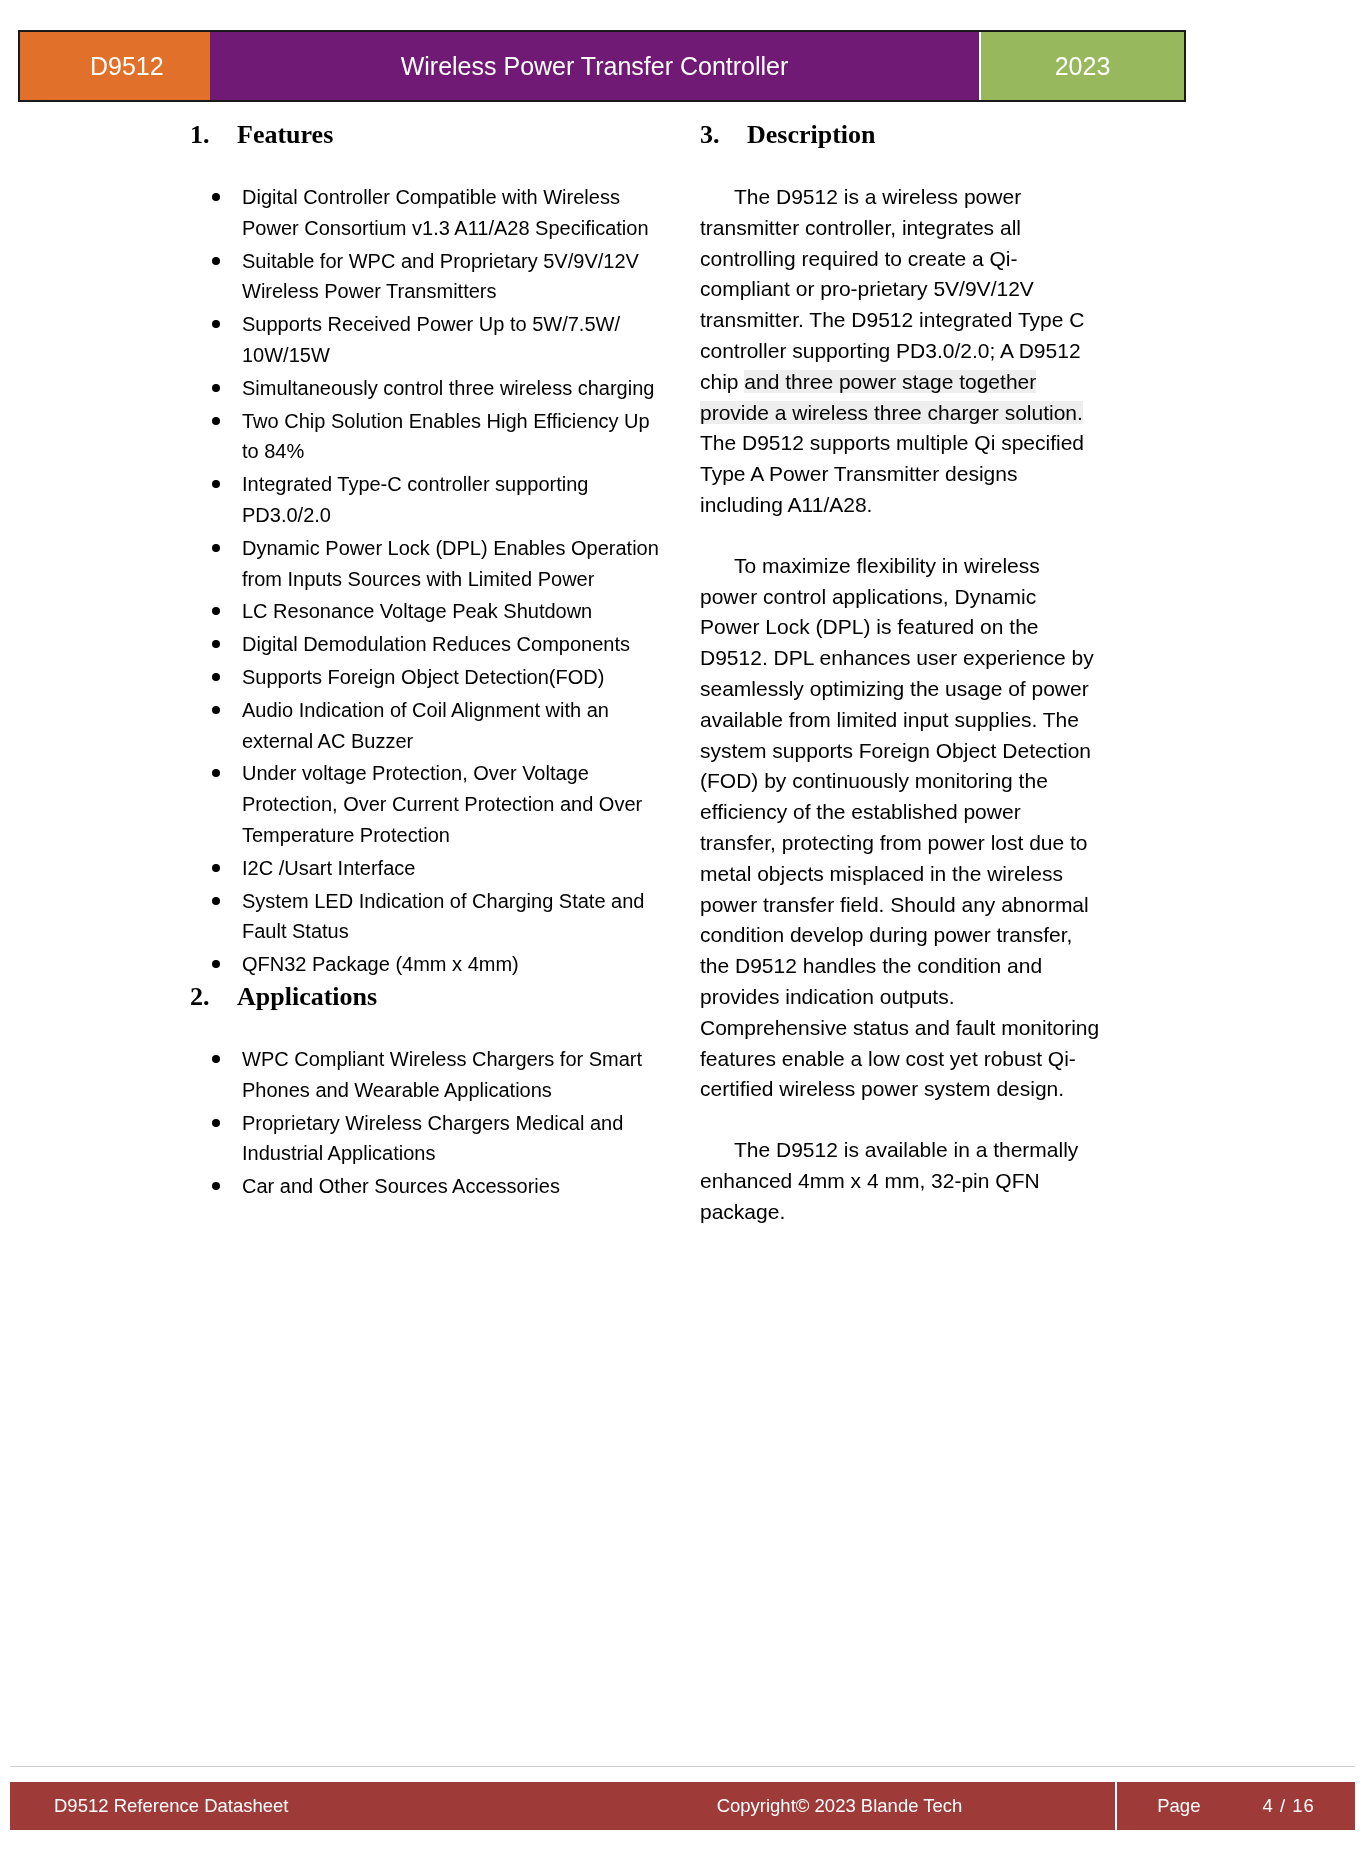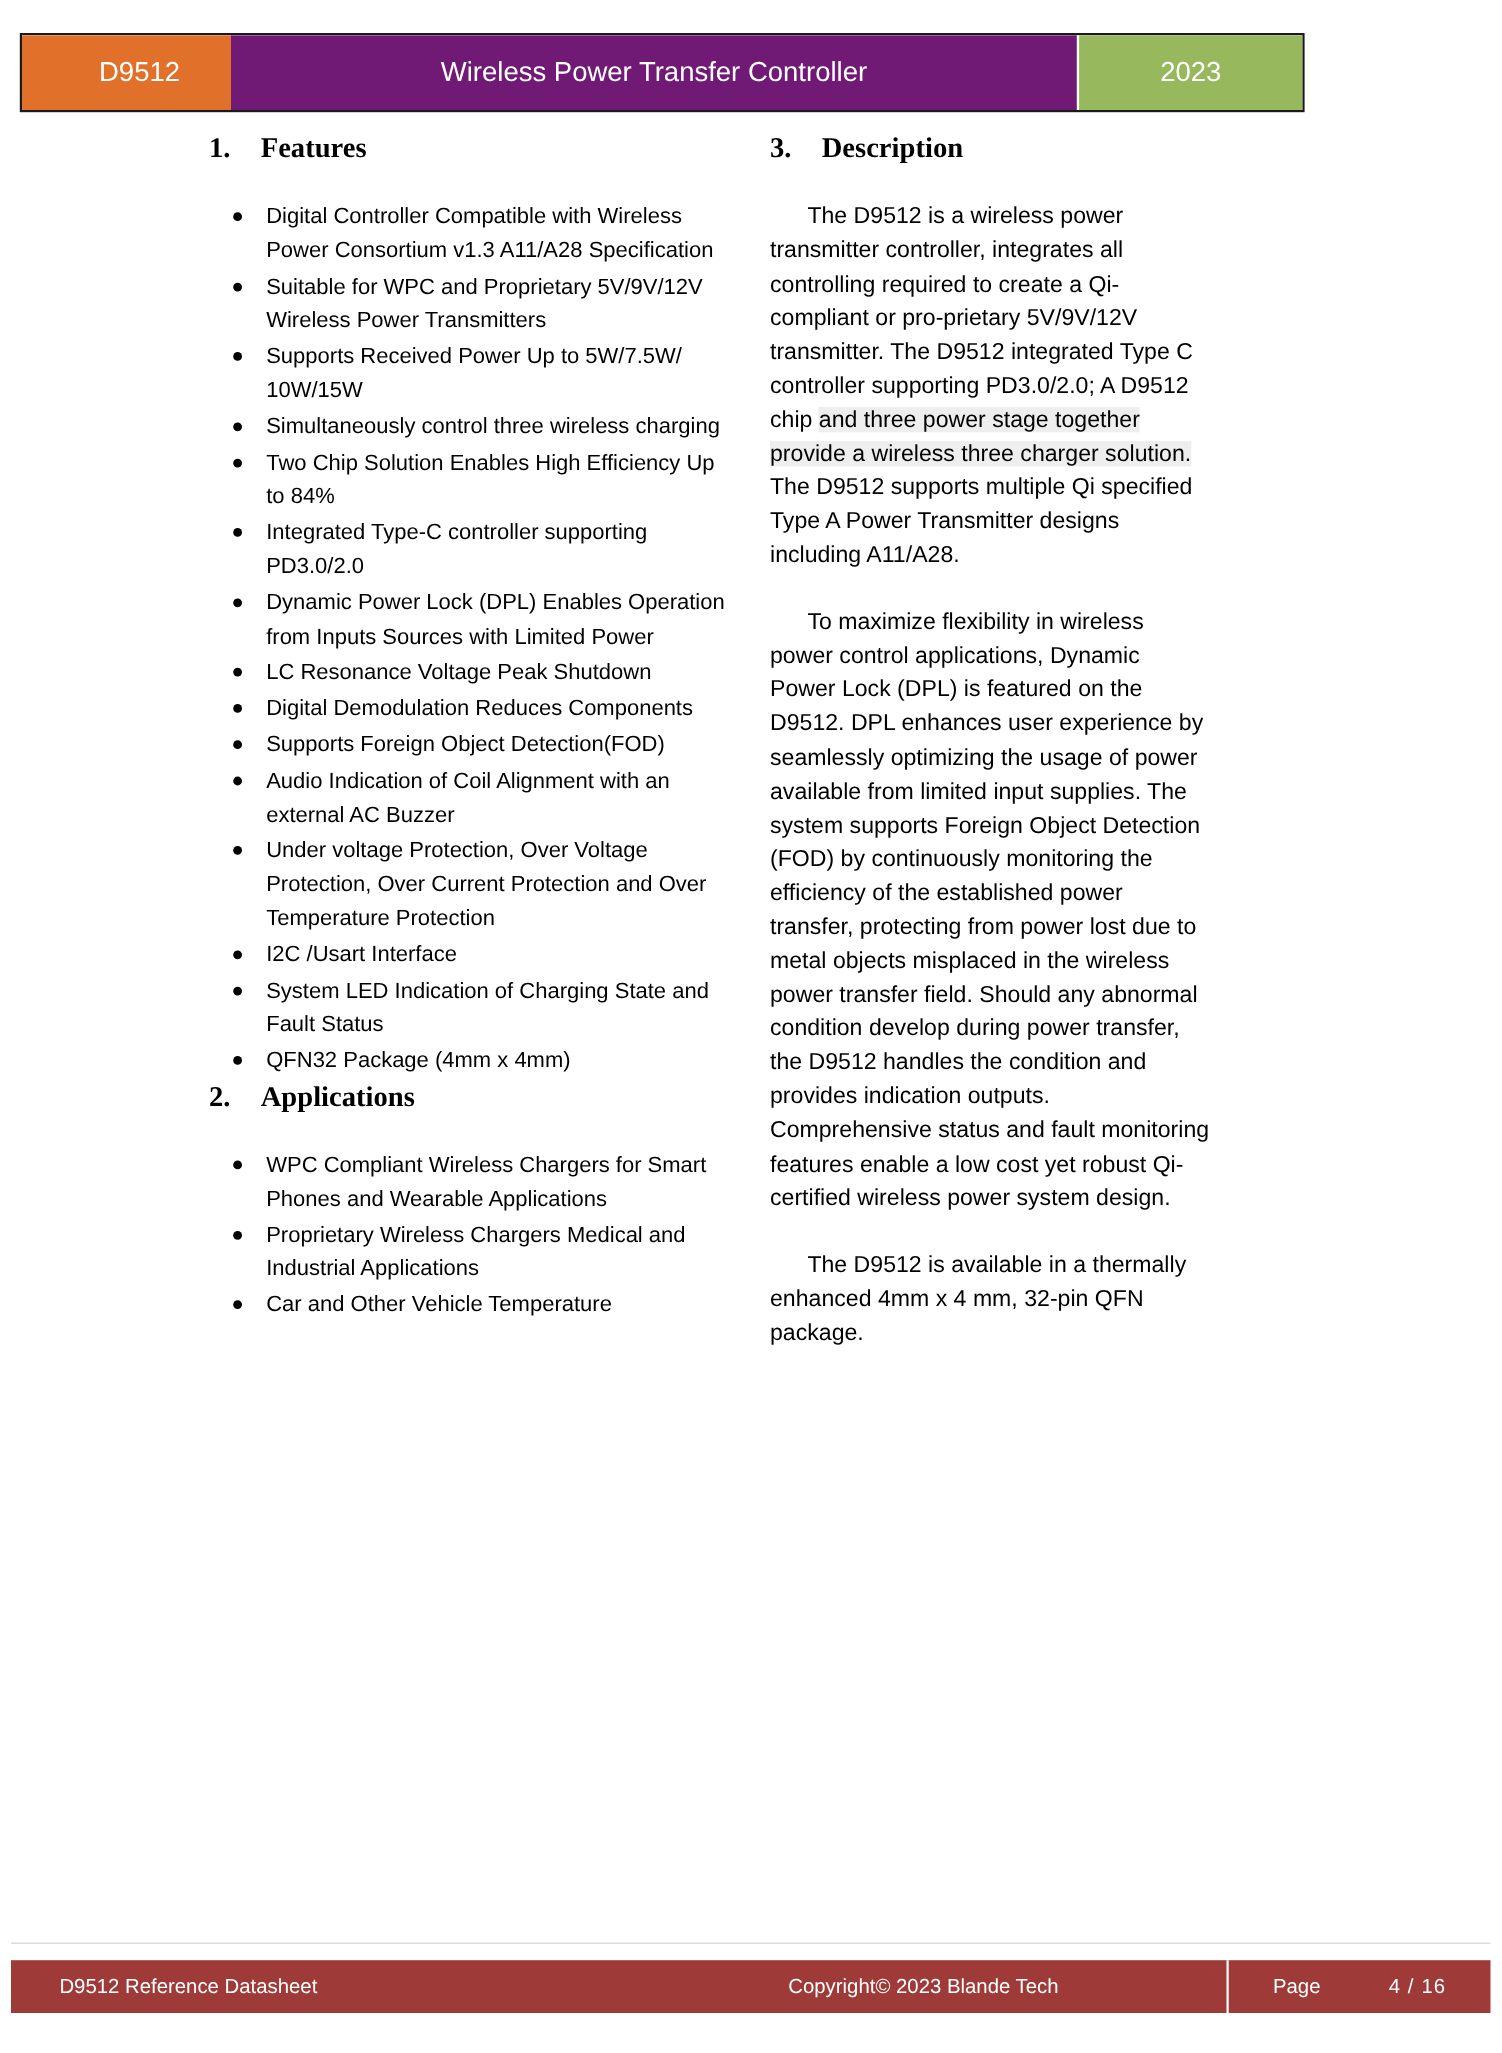--- a/index.html
+++ b/index.html
@@ -216,21 +216,21 @@
       </ul>
 
       <h2 class="section-head applications-head">
         <span class="num">2.</span>
         <span>Applications</span>
       </h2>
 
       <ul class="bullets">
         <li><span class="dot"></span><span>WPC Compliant Wireless Chargers for Smart Phones and Wearable Applications</span></li>
         <li><span class="dot"></span><span>Proprietary Wireless Chargers Medical and Industrial Applications</span></li>
-        <li><span class="dot"></span><span>Car and Other Vehicle Temperature</span></li>
+        <li><span class="dot"></span><span>Car and Other Sources Accessories</span></li>
       </ul>
 
     </div>
 
     <div class="col col-right">
 
       <h2 class="section-head">
         <span class="num">3.</span>
         <span>Description</span>
       </h2>

